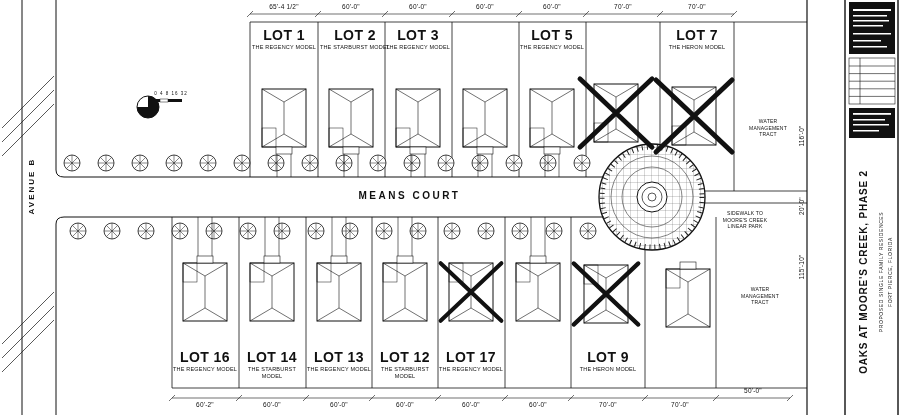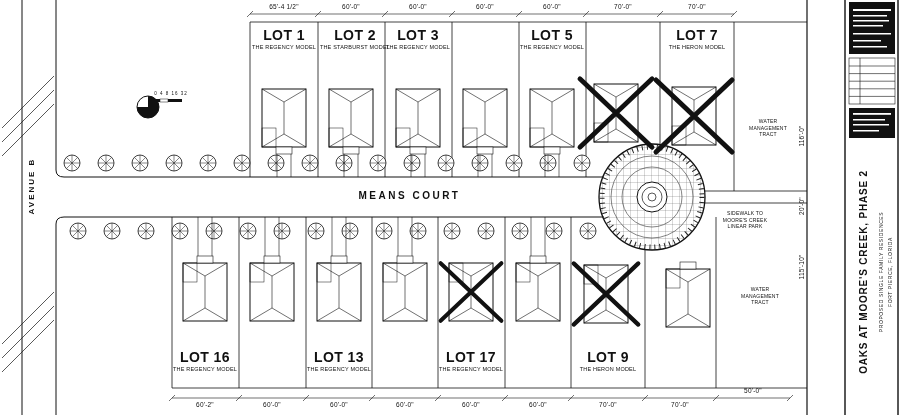--- a/index.html
+++ b/index.html
@@ -264,23 +264,31 @@
     </div>
 <div class="label lot" style="left:664px;top:27px;width:66px">
       <div class="name">LOT 7</div>
       <div class="model">THE HERON MODEL</div>
     </div>
 
 <div class="label lot" style="left:172px;top:349px;width:66px">
       <div class="name">LOT 16</div>
       <div class="model">THE REGENCY MODEL</div>
     </div>
+<div class="label lot" style="left:239px;top:349px;width:66px">
+      <div class="name">LOT 14</div>
+      <div class="model">THE STARBURST MODEL</div>
+    </div>
 <div class="label lot" style="left:306px;top:349px;width:66px">
       <div class="name">LOT 13</div>
       <div class="model">THE REGENCY MODEL</div>
+    </div>
+<div class="label lot" style="left:372px;top:349px;width:66px">
+      <div class="name">LOT 12</div>
+      <div class="model">THE STARBURST MODEL</div>
     </div>
 <div class="label lot" style="left:438px;top:349px;width:66px">
       <div class="name">LOT 17</div>
       <div class="model">THE REGENCY MODEL</div>
     </div>
 <div class="label lot" style="left:575px;top:349px;width:66px">
       <div class="name">LOT 9</div>
       <div class="model">THE HERON MODEL</div>
     </div>
 

